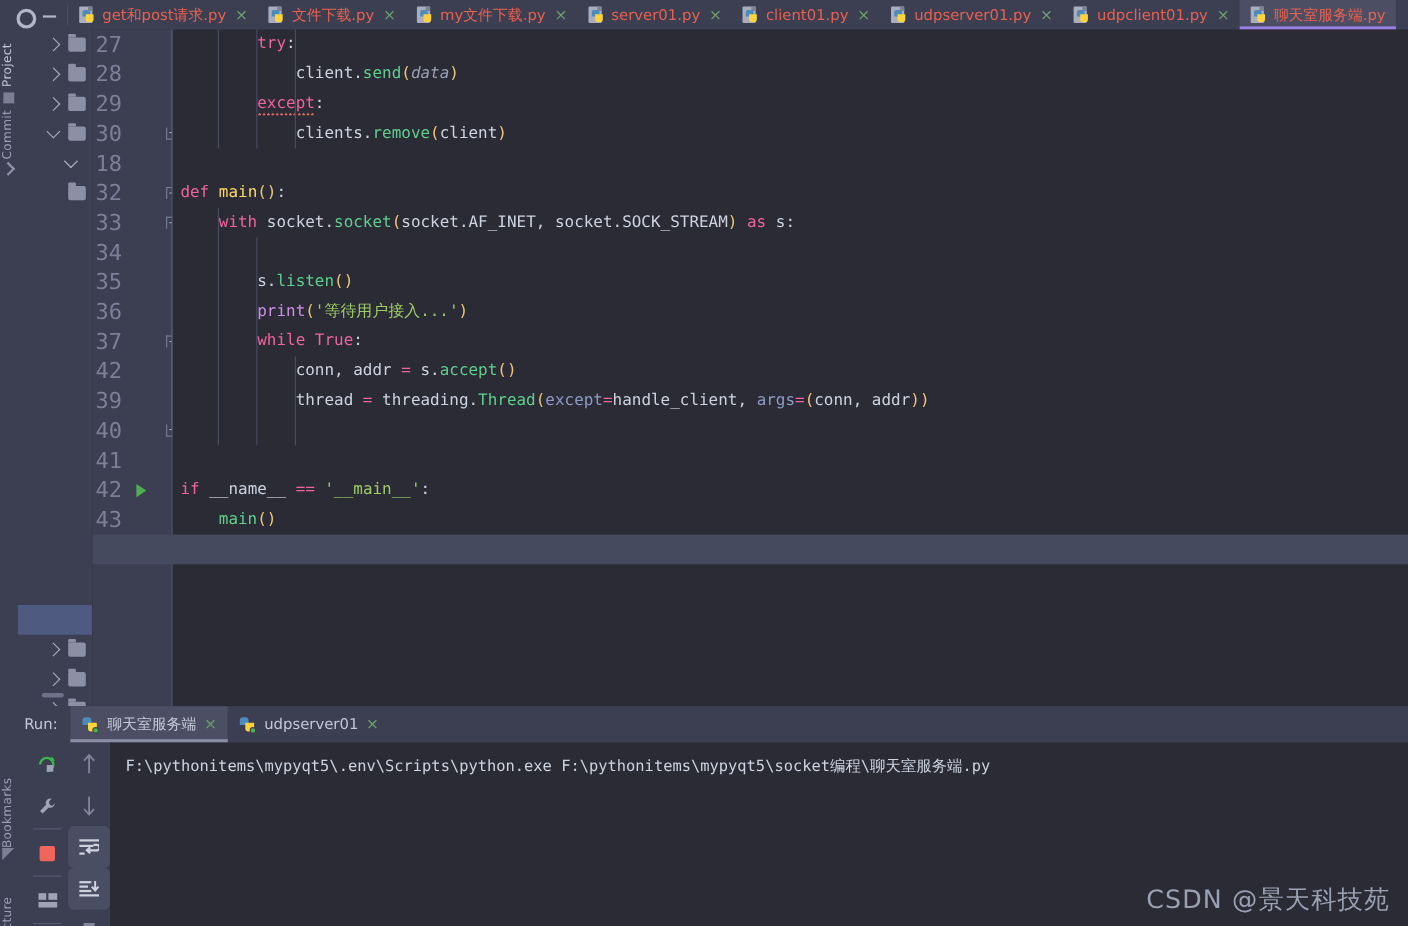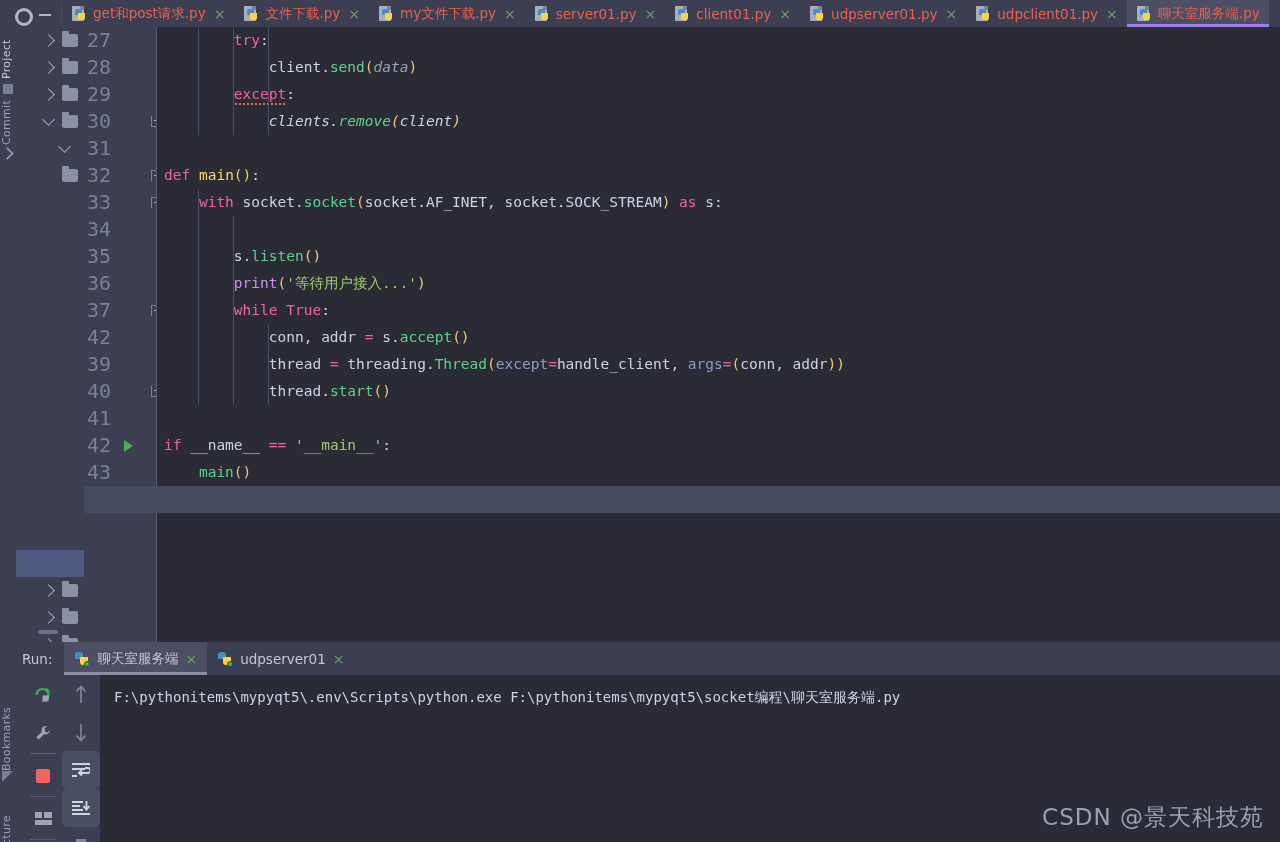--- a/index.html
+++ b/index.html
@@ -414,21 +414,21 @@
       </div>
     <div class="tscroll"></div>
   </div>
 
   <div id="editor">
     <div id="gutter">
         <div class="lnum" style="top: 0px;">27</div>
         <div class="lnum" style="top: 27px;">28</div>
         <div class="lnum" style="top: 54px;">29</div>
         <div class="lnum" style="top: 81px;">30</div>
-        <div class="lnum" style="top: 108px;">31</div>
+        <div class="lnum" style="top: 108px;">18</div>
         <div class="lnum" style="top: 135px;">32</div>
         <div class="lnum" style="top: 162px;">33</div>
         <div class="lnum" style="top: 189px;">34</div>
         <div class="lnum" style="top: 216px;">35</div>
         <div class="lnum" style="top: 243px;">36</div>
         <div class="lnum" style="top: 270px;">37</div>
         <div class="lnum" style="top: 297px;">42</div>
         <div class="lnum" style="top: 324px;">39</div>
         <div class="lnum" style="top: 351px;">40</div>
         <div class="lnum" style="top: 378px;">41</div>
@@ -444,30 +444,29 @@
         <div class="foldline" style="top: 94px; height: 54px;"></div>
         <div class="foldline" style="top: 175px; height: 189px;"></div>
         <div class="foldline" style="top: 283px; height: 81px;"></div>
         <div class="foldline" style="top: 0px; height: 95px;"></div>
       </div>
     <div id="gutterline"></div>
     <div id="codearea">
         <div class="cline" style="top: 0px;"><span style="white-space:pre">        </span><span class="kw">try</span>:</div>
         <div class="cline" style="top: 27px;"><span style="white-space:pre">            </span>client.<span class="fn">send</span><span class="par">(</span><span class="ital">data</span><span class="par">)</span></div>
         <div class="cline" style="top: 54px;"><span style="white-space:pre">        </span><span class="kw squig">except</span>:</div>
-        <div class="cline" style="top: 81px; font-style: italic;"><span style="white-space:pre">            </span>clients.<span class="fn">remove</span><span class="par">(</span>client<span class="par">)</span></div>
+        <div class="cline" style="top: 81px;"><span style="white-space:pre">            </span>clients.<span class="fn">remove</span><span class="par">(</span>client<span class="par">)</span></div>
         <div class="cline" style="top: 108px;"><span style="white-space:pre"></span></div>
         <div class="cline" style="top: 135px;"><span style="white-space:pre"></span><span class="kw">def</span> <span class="fnd">main</span><span class="par">()</span>:</div>
         <div class="cline" style="top: 162px;"><span style="white-space:pre">    </span><span class="kw">with</span> socket.<span class="fn">socket</span><span class="par">(</span>socket.AF_INET, socket.SOCK_STREAM<span class="par">)</span> <span class="kw">as</span> s:</div>
         <div class="cline" style="top: 216px;"><span style="white-space:pre">        </span>s.<span class="fn">listen</span><span class="par">()</span></div>
         <div class="cline" style="top: 243px;"><span style="white-space:pre">        </span><span class="kw2">print</span><span class="par">(</span><span class="str">'等待用户接入...'</span><span class="par">)</span></div>
         <div class="cline" style="top: 270px;"><span style="white-space:pre">        </span><span class="kw">while</span> <span class="kw">True</span>:</div>
         <div class="cline" style="top: 297px;"><span style="white-space:pre">            </span>conn, addr <span class="kw">=</span> s.<span class="fn">accept</span><span class="par">()</span></div>
         <div class="cline" style="top: 324px;"><span style="white-space:pre">            </span>thread <span class="kw">=</span> threading.<span class="fn">Thread</span><span class="par">(</span><span class="kwarg">except</span><span class="kw">=</span>handle_client, <span class="kwarg">args</span><span class="kw">=</span><span class="par">(</span>conn, addr<span class="par">))</span></div>
-        <div class="cline" style="top: 351px;"><span style="white-space:pre">            </span>thread.<span class="fn">start</span><span class="par">()</span></div>
         <div class="cline" style="top: 378px;"><span style="white-space:pre"></span></div>
         <div class="cline" style="top: 405px;"><span style="white-space:pre"></span><span class="kw">if</span> __name__ <span class="kw">==</span> <span class="str">'__main__'</span>:</div>
         <div class="cline" style="top: 432px;"><span style="white-space:pre">    </span><span class="fn">main</span><span class="par">()</span></div>
         <div class="cline caret" style="top: 459px;"><span style="white-space:pre"></span></div>
         <div class="indentguide" style="left: 41px; top: 0px; height: 108px;"></div>
         <div class="indentguide" style="left: 76px; top: 0px; height: 108px;"></div>
         <div class="indentguide" style="left: 111px; top: 0px; height: 108px;"></div>
         <div class="indentguide" style="left: 41px; top: 162px; height: 216px;"></div>
         <div class="indentguide" style="left: 76px; top: 189px; height: 189px;"></div>
         <div class="indentguide" style="left: 111px; top: 297px; height: 81px;"></div>

